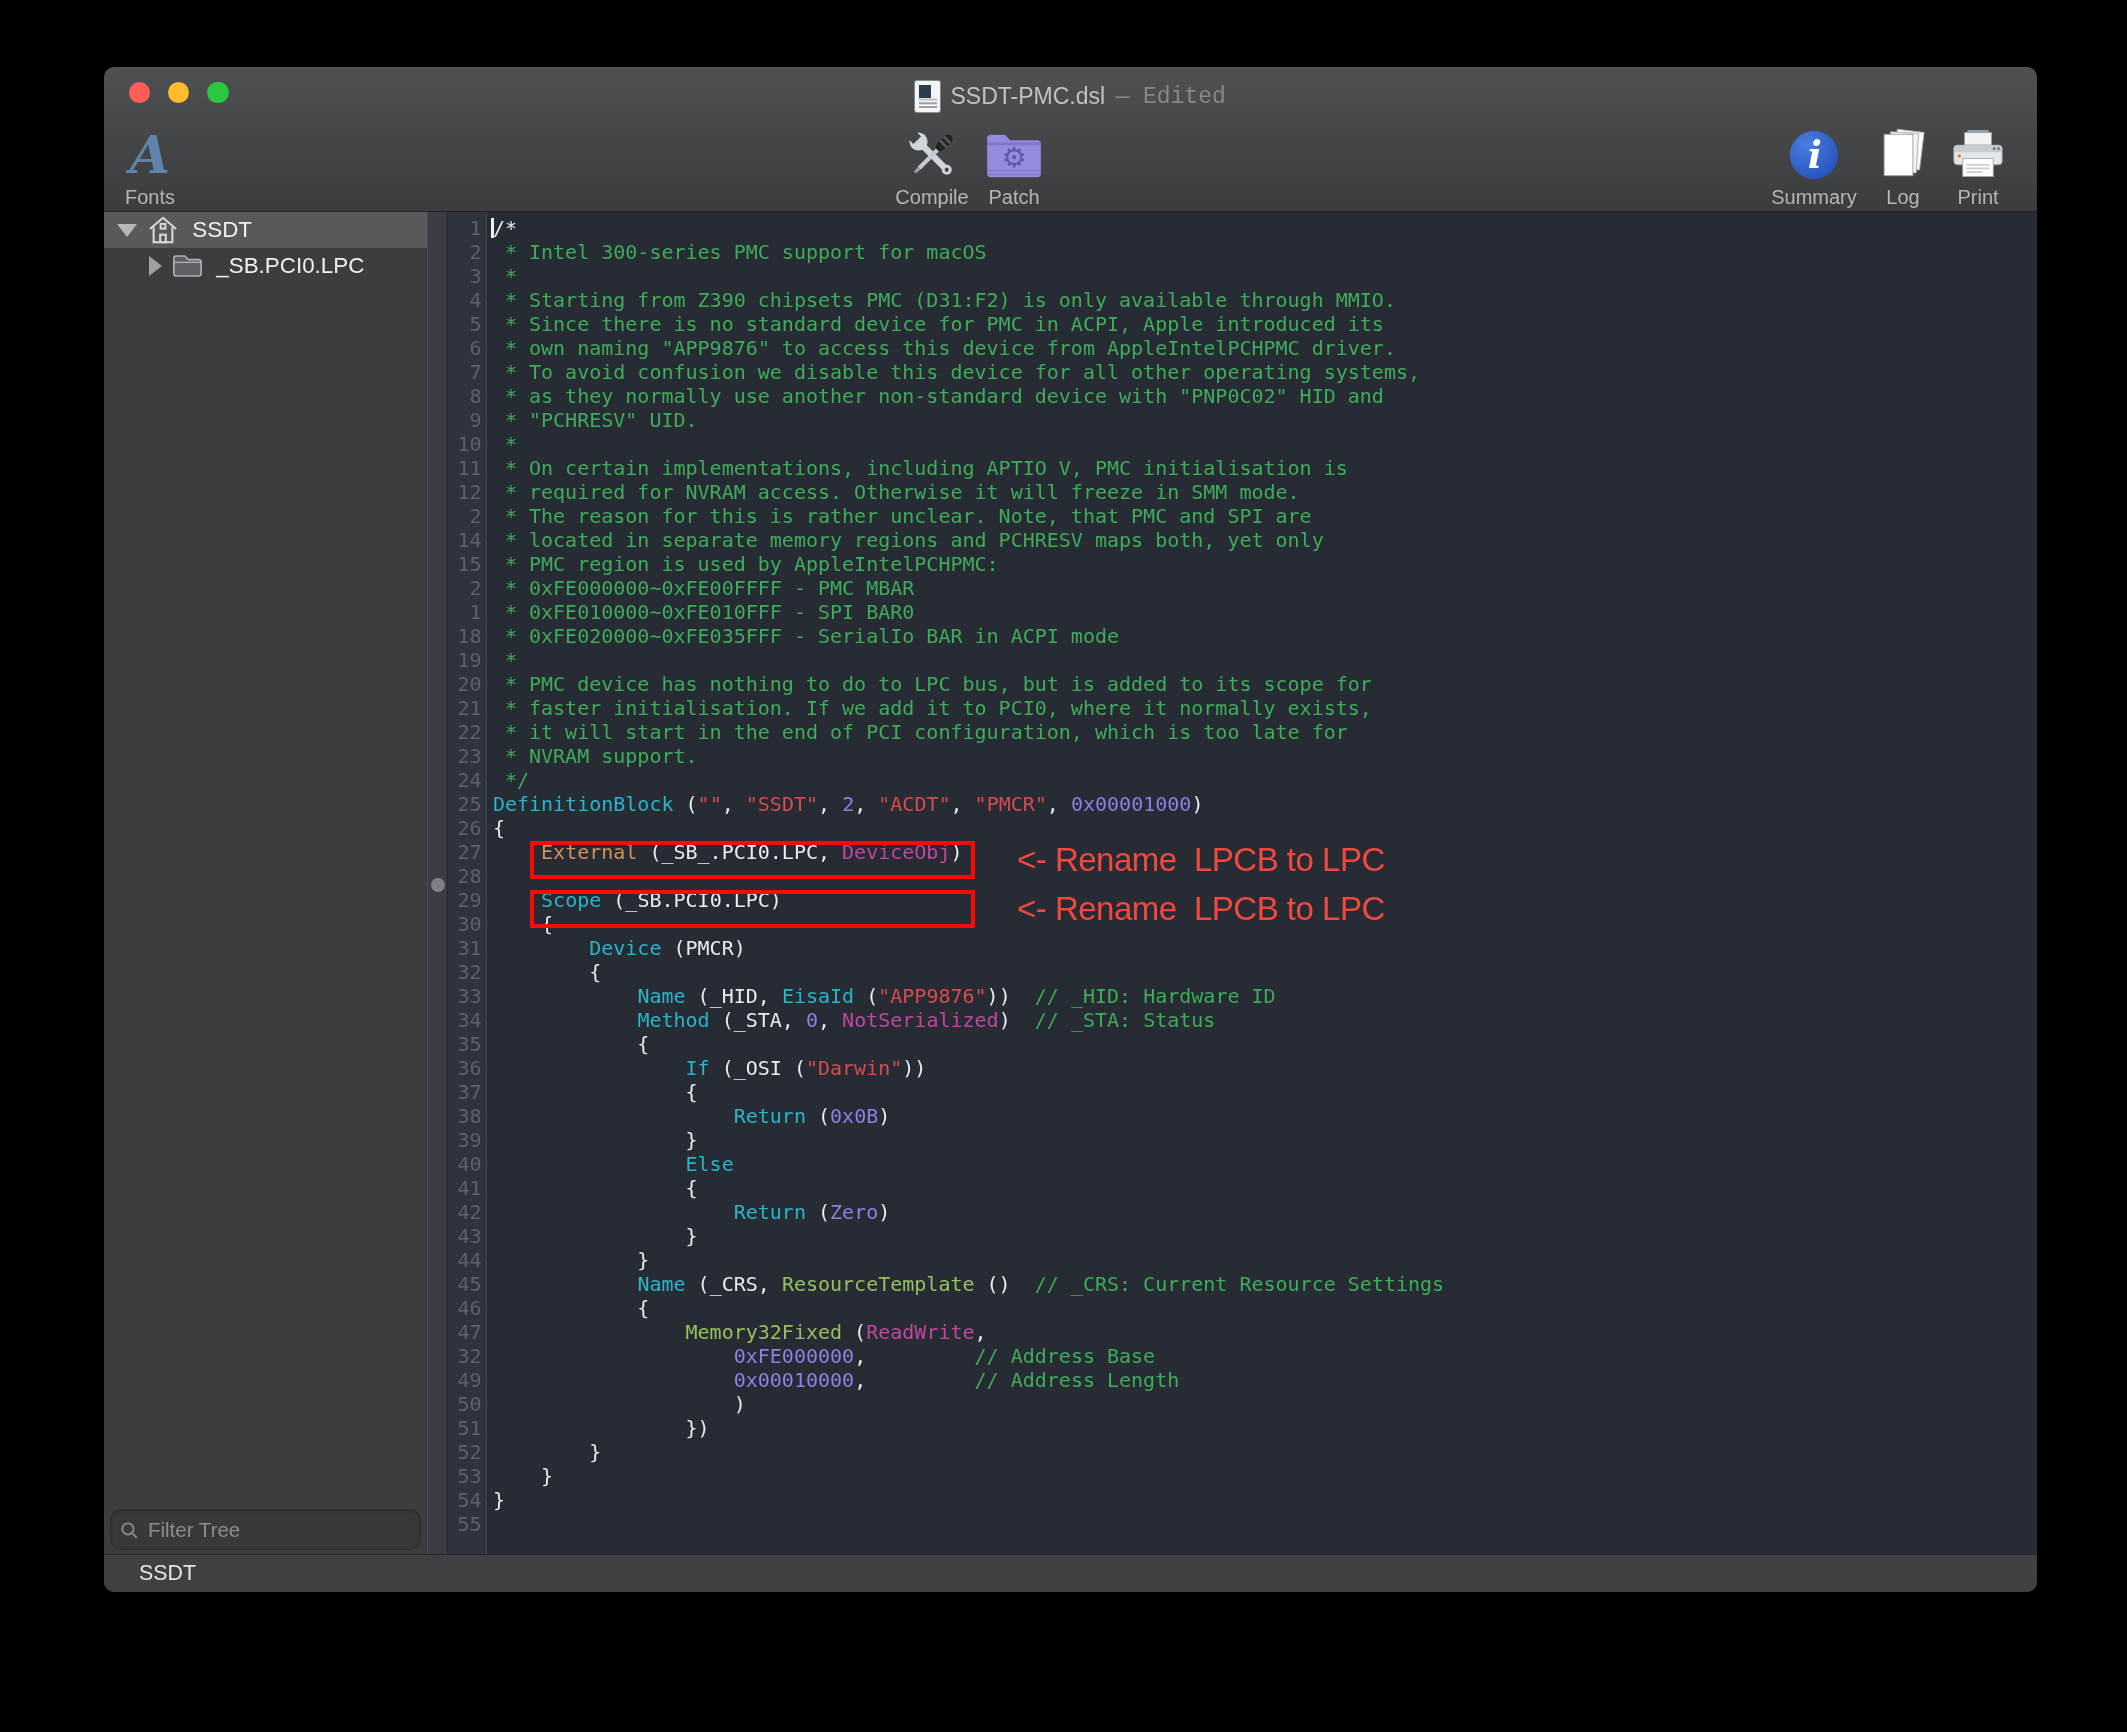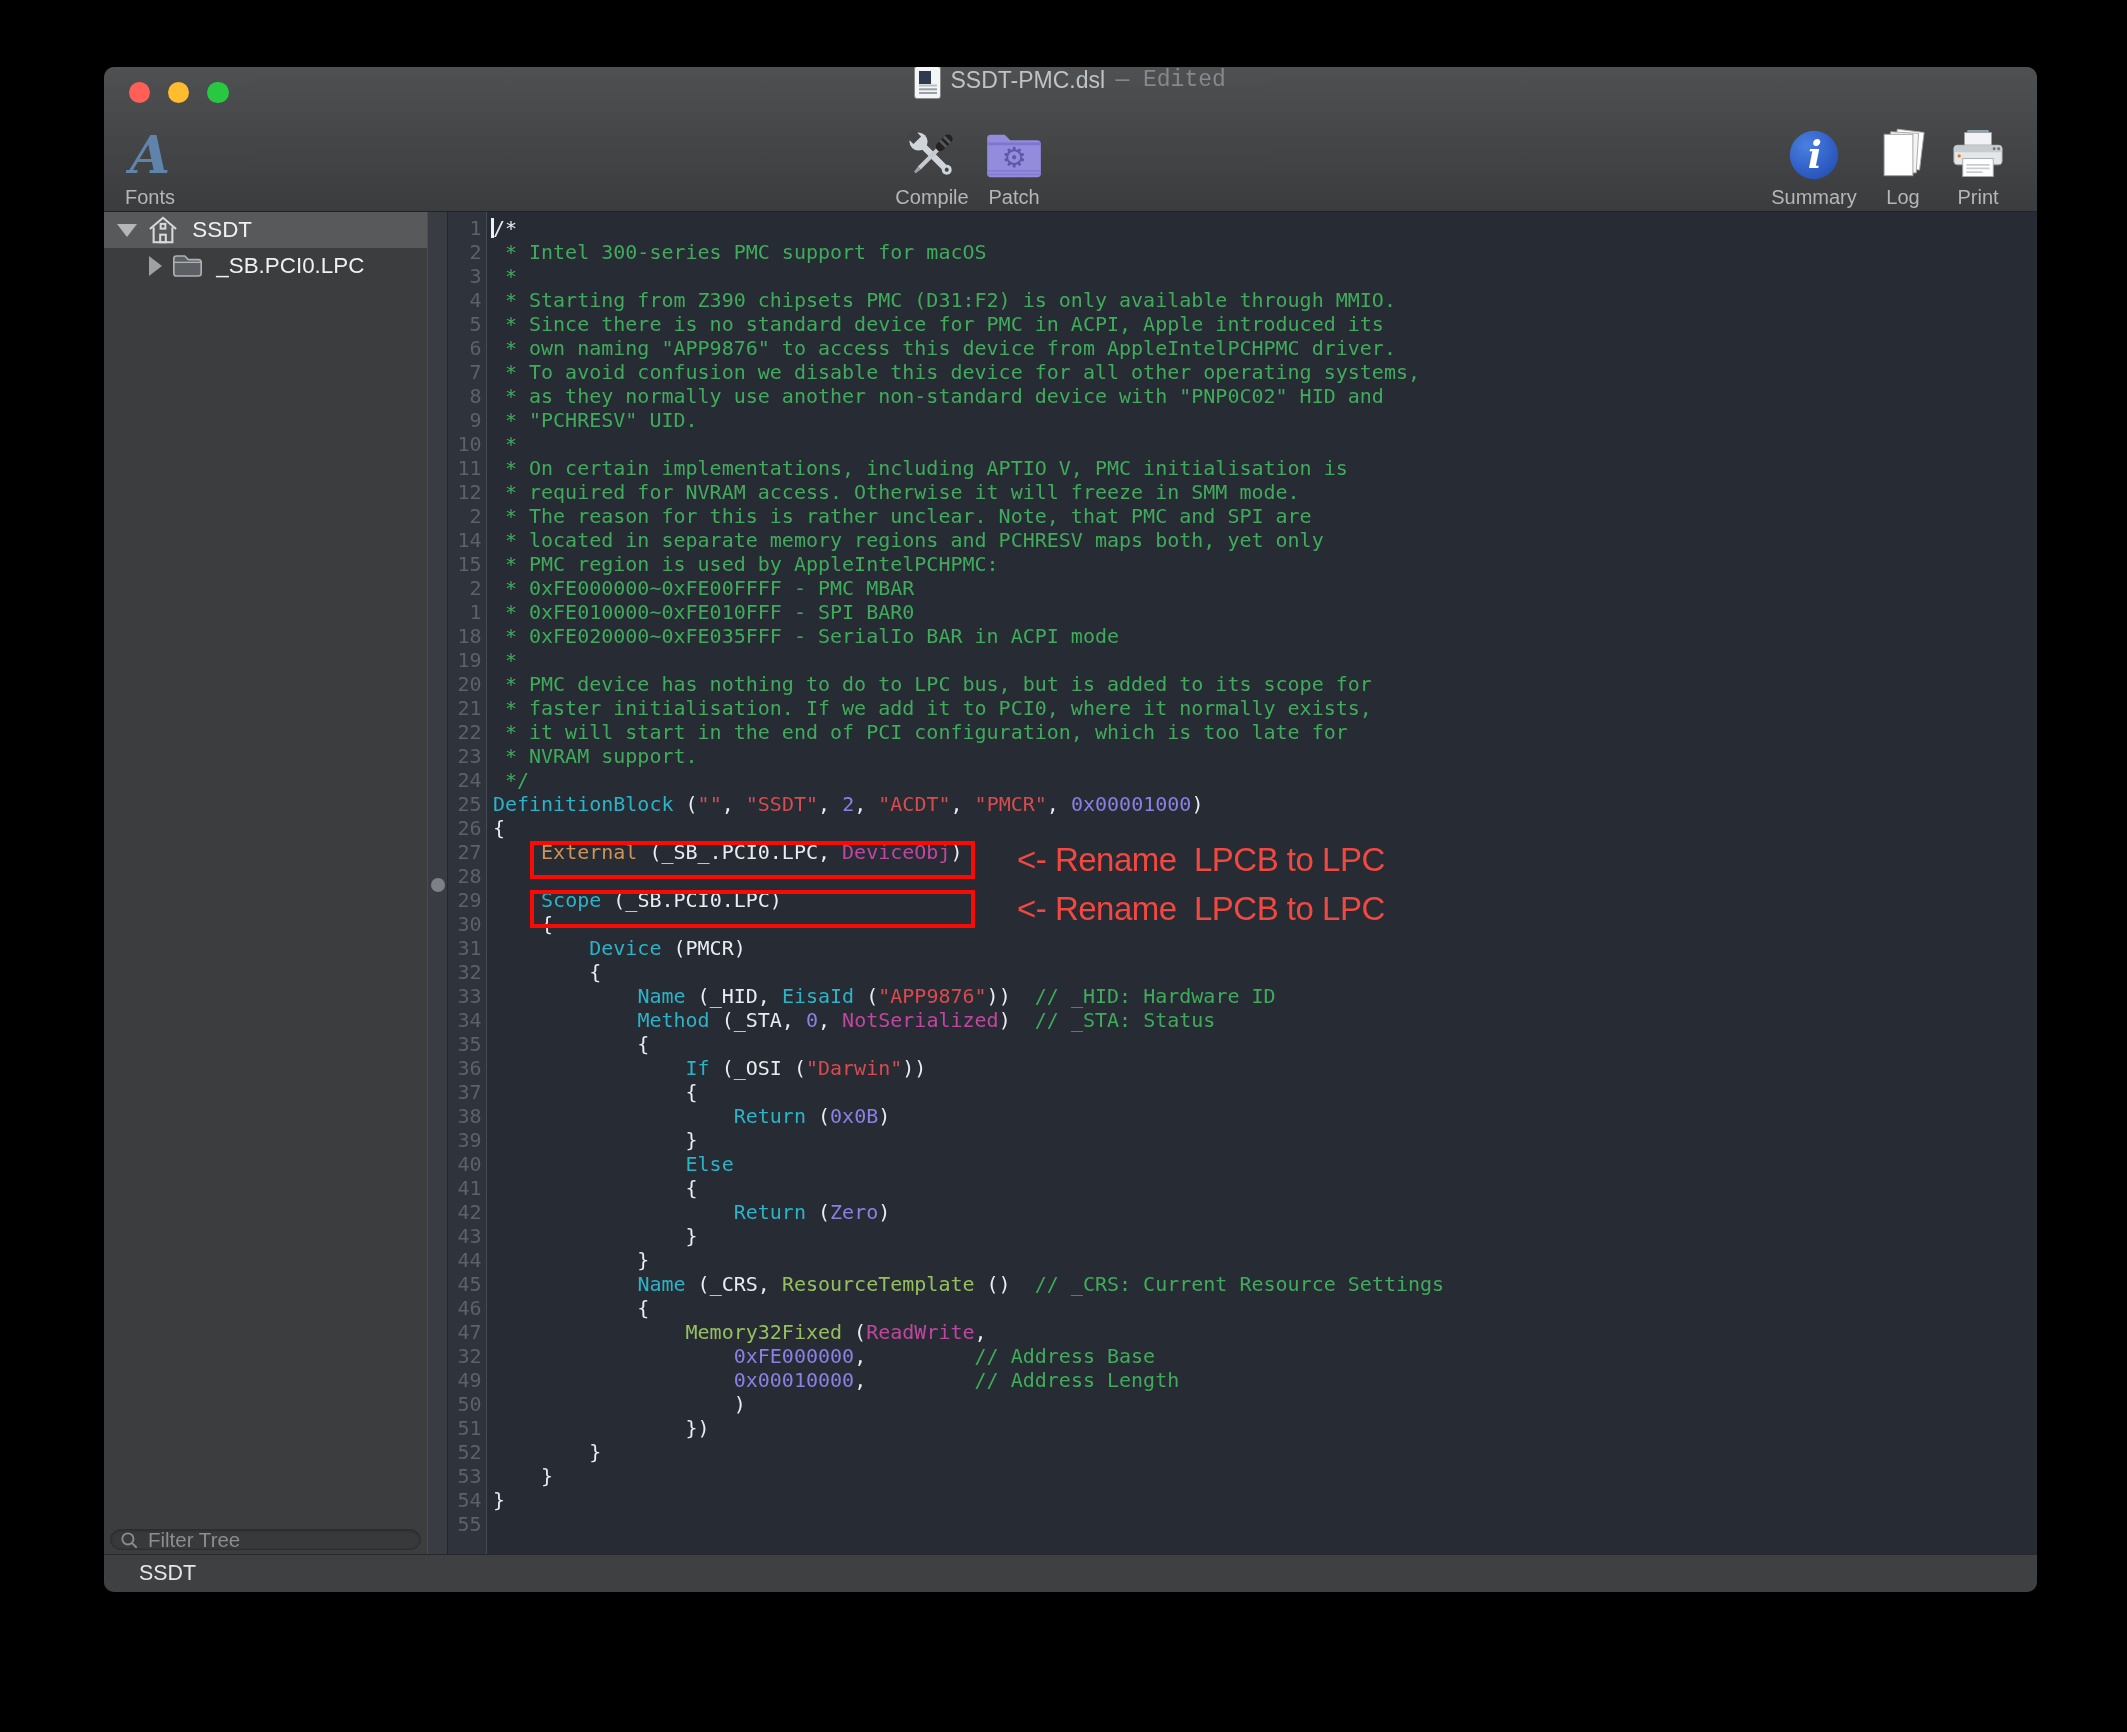--- a/index.html
+++ b/index.html
@@ -6,21 +6,21 @@
     font-family:"Liberation Sans",sans-serif;-webkit-font-smoothing:antialiased;}
   .window{position:absolute;left:104px;top:67px;width:1933px;height:1525px;border-radius:10.3px;
     overflow:hidden;display:flex;flex-direction:column;background:#3c3d3f;
     box-shadow:0 22.4px 56px rgba(0,0,0,.65);}
   
   .header{height:144px;background:linear-gradient(#4f5052,#3b3c3e);border-bottom:1.9px solid #222325;
     position:relative;flex:0 0 auto;}
   .titlebar{height:59px;position:relative;}
   .lights{position:absolute;left:25px;top:15px;display:flex;gap:17.7px;}
   .light{width:21.4px;height:21.4px;border-radius:50%;}
-  .titlewrap{position:absolute;left:0;right:0;top:0;height:59px;display:flex;
+  .titlewrap{position:absolute;left:0;right:0;top:0;height:59px;display:flex;align-items:center;
     justify-content:center;gap:10.3px;}
   .doc-icon{width:25px;height:31px;background:#f4f5f6;border-radius:1.9px;position:relative;
     box-shadow:0 0 0 0.9px #8a8c8e;}
   .doc-icon:before{content:"";position:absolute;left:3.7px;top:3.7px;width:12px;height:13px;background:#2e3b4e;}
   .doc-icon:after{content:"";position:absolute;left:3.7px;bottom:3.7px;width:17.7px;height:1.9px;background:#9aa0a6;
     box-shadow:0 -3.7px 0 #9aa0a6,0 -7.5px 0 #b9bec4;}
   .title-text{font-size:23px;color:#c0c3c5;}
   .title-edited{font-size:23px;color:#86888b;font-family:Liberation Mono, monospace;}
   .toolbar{position:relative;height:84px;}
   .titem{position:absolute;top:0;transform:translateX(-50%);display:flex;flex-direction:column;
@@ -34,21 +34,21 @@
   .sidebar{width:323px;flex:0 0 auto;background:#3c3d3f;position:relative;border-right:0.9px solid #4a4b4d;}
   .tree-row{height:36px;display:flex;align-items:center;font-size:22.4px;color:#eff0f1;}
   .tree-row.sel{background:#58595b;}
   .tri{width:0;height:0;flex:0 0 auto;}
   .tri-down{border-left:10.3px solid transparent;border-right:10.3px solid transparent;border-top:13px solid #b4b6b8;
     margin-left:13px;}
   .tri-right{border-top:10.3px solid transparent;border-bottom:10.3px solid transparent;border-left:13px solid #9fa1a3;
     margin-left:45px;}
   .tree-ico{margin-left:10.3px;display:flex;align-items:center;}
   .tree-label{margin-left:13px;}
-  .filter{position:absolute;left:5.6px;bottom:3.7px;width:311px;height:21px;background:#38393b;
+  .filter{position:absolute;left:5.6px;bottom:3.7px;width:311px;height:41px;background:#38393b;
     border:0.9px solid #2c2d2f;border-radius:11px;display:flex;align-items:center;box-sizing:border-box;
     box-shadow:inset 0 0.9px 2.8px rgba(0,0,0,.25);}
   .filter input{background:transparent;border:none;outline:none;color:#cfcfcf;font-size:20.5px;
     font-family:"Liberation Sans",sans-serif;width:252px;}
   .filter input::placeholder{color:#8b8d8f;}
   .filter svg{margin:0 7.5px 0 9.3px;}
   
   .editor{flex:1 1 auto;position:relative;display:flex;min-width:0;}
   .margin-strip{width:18.6px;flex:0 0 auto;background:#393d43;border-right:0.9px solid #24262b;}
   .gutter{width:34px;flex:0 0 auto;background:#2f333b;border-right:1.9px solid #454b55;

